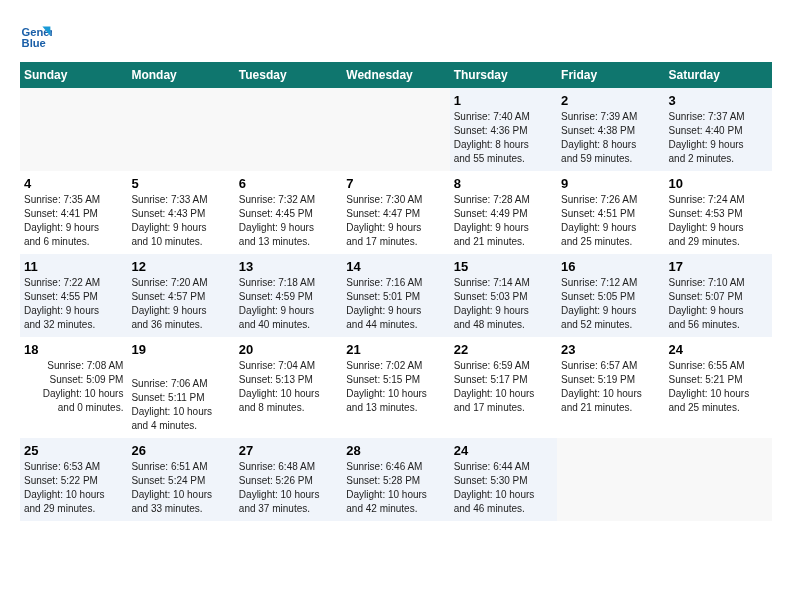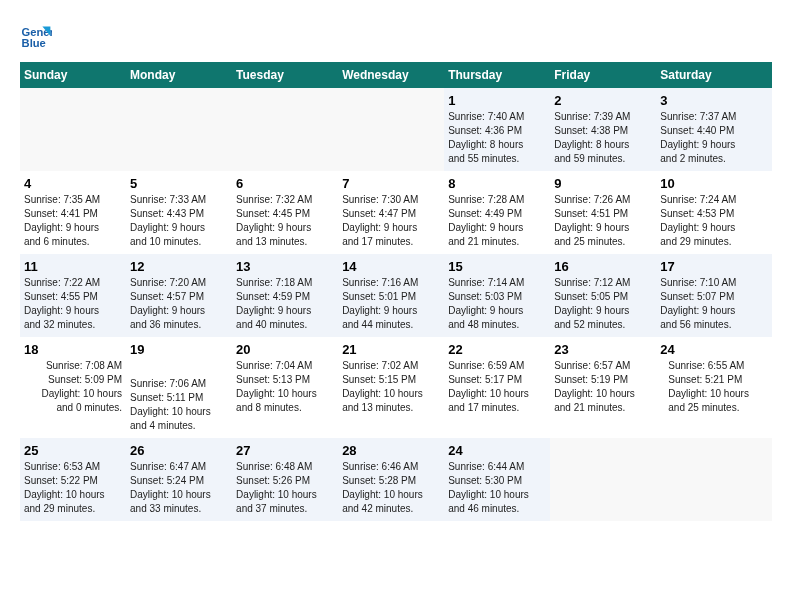--- a/index.html
+++ b/index.html
@@ -276,37 +276,37 @@
         </td>
         <td>
           <span class="day-num">23</span>
           <div class="day-info" style="white-space: pre-line;">Sunrise: 6:57 AM
 Sunset: 5:19 PM
 Daylight: 10 hours
 and 21 minutes.</div>
         </td>
         <td>
           <span class="day-num">24</span>
-          <div class="day-info" style="white-space: pre-line; margin-left: 8px;">Sunrise: 6:55 AM
+          <div class="day-info" style="white-space: pre-line;">Sunrise: 6:55 AM
 Sunset: 5:21 PM
 Daylight: 10 hours
 and 25 minutes.</div>
         </td>
       </tr>
       <tr>
         <td>
           <span class="day-num">25</span>
           <div class="day-info" style="white-space: pre-line;">Sunrise: 6:53 AM
 Sunset: 5:22 PM
 Daylight: 10 hours
 and 29 minutes.</div>
         </td>
         <td>
           <span class="day-num">26</span>
-          <div class="day-info" style="white-space: pre-line;">Sunrise: 6:47 AM
+          <div class="day-info" style="white-space: pre-line;">Sunrise: 6:51 AM
 Sunset: 5:24 PM
 Daylight: 10 hours
 and 33 minutes.</div>
         </td>
         <td>
           <span class="day-num">27</span>
           <div class="day-info" style="white-space: pre-line;">Sunrise: 6:48 AM
 Sunset: 5:26 PM
 Daylight: 10 hours
 and 37 minutes.</div>

